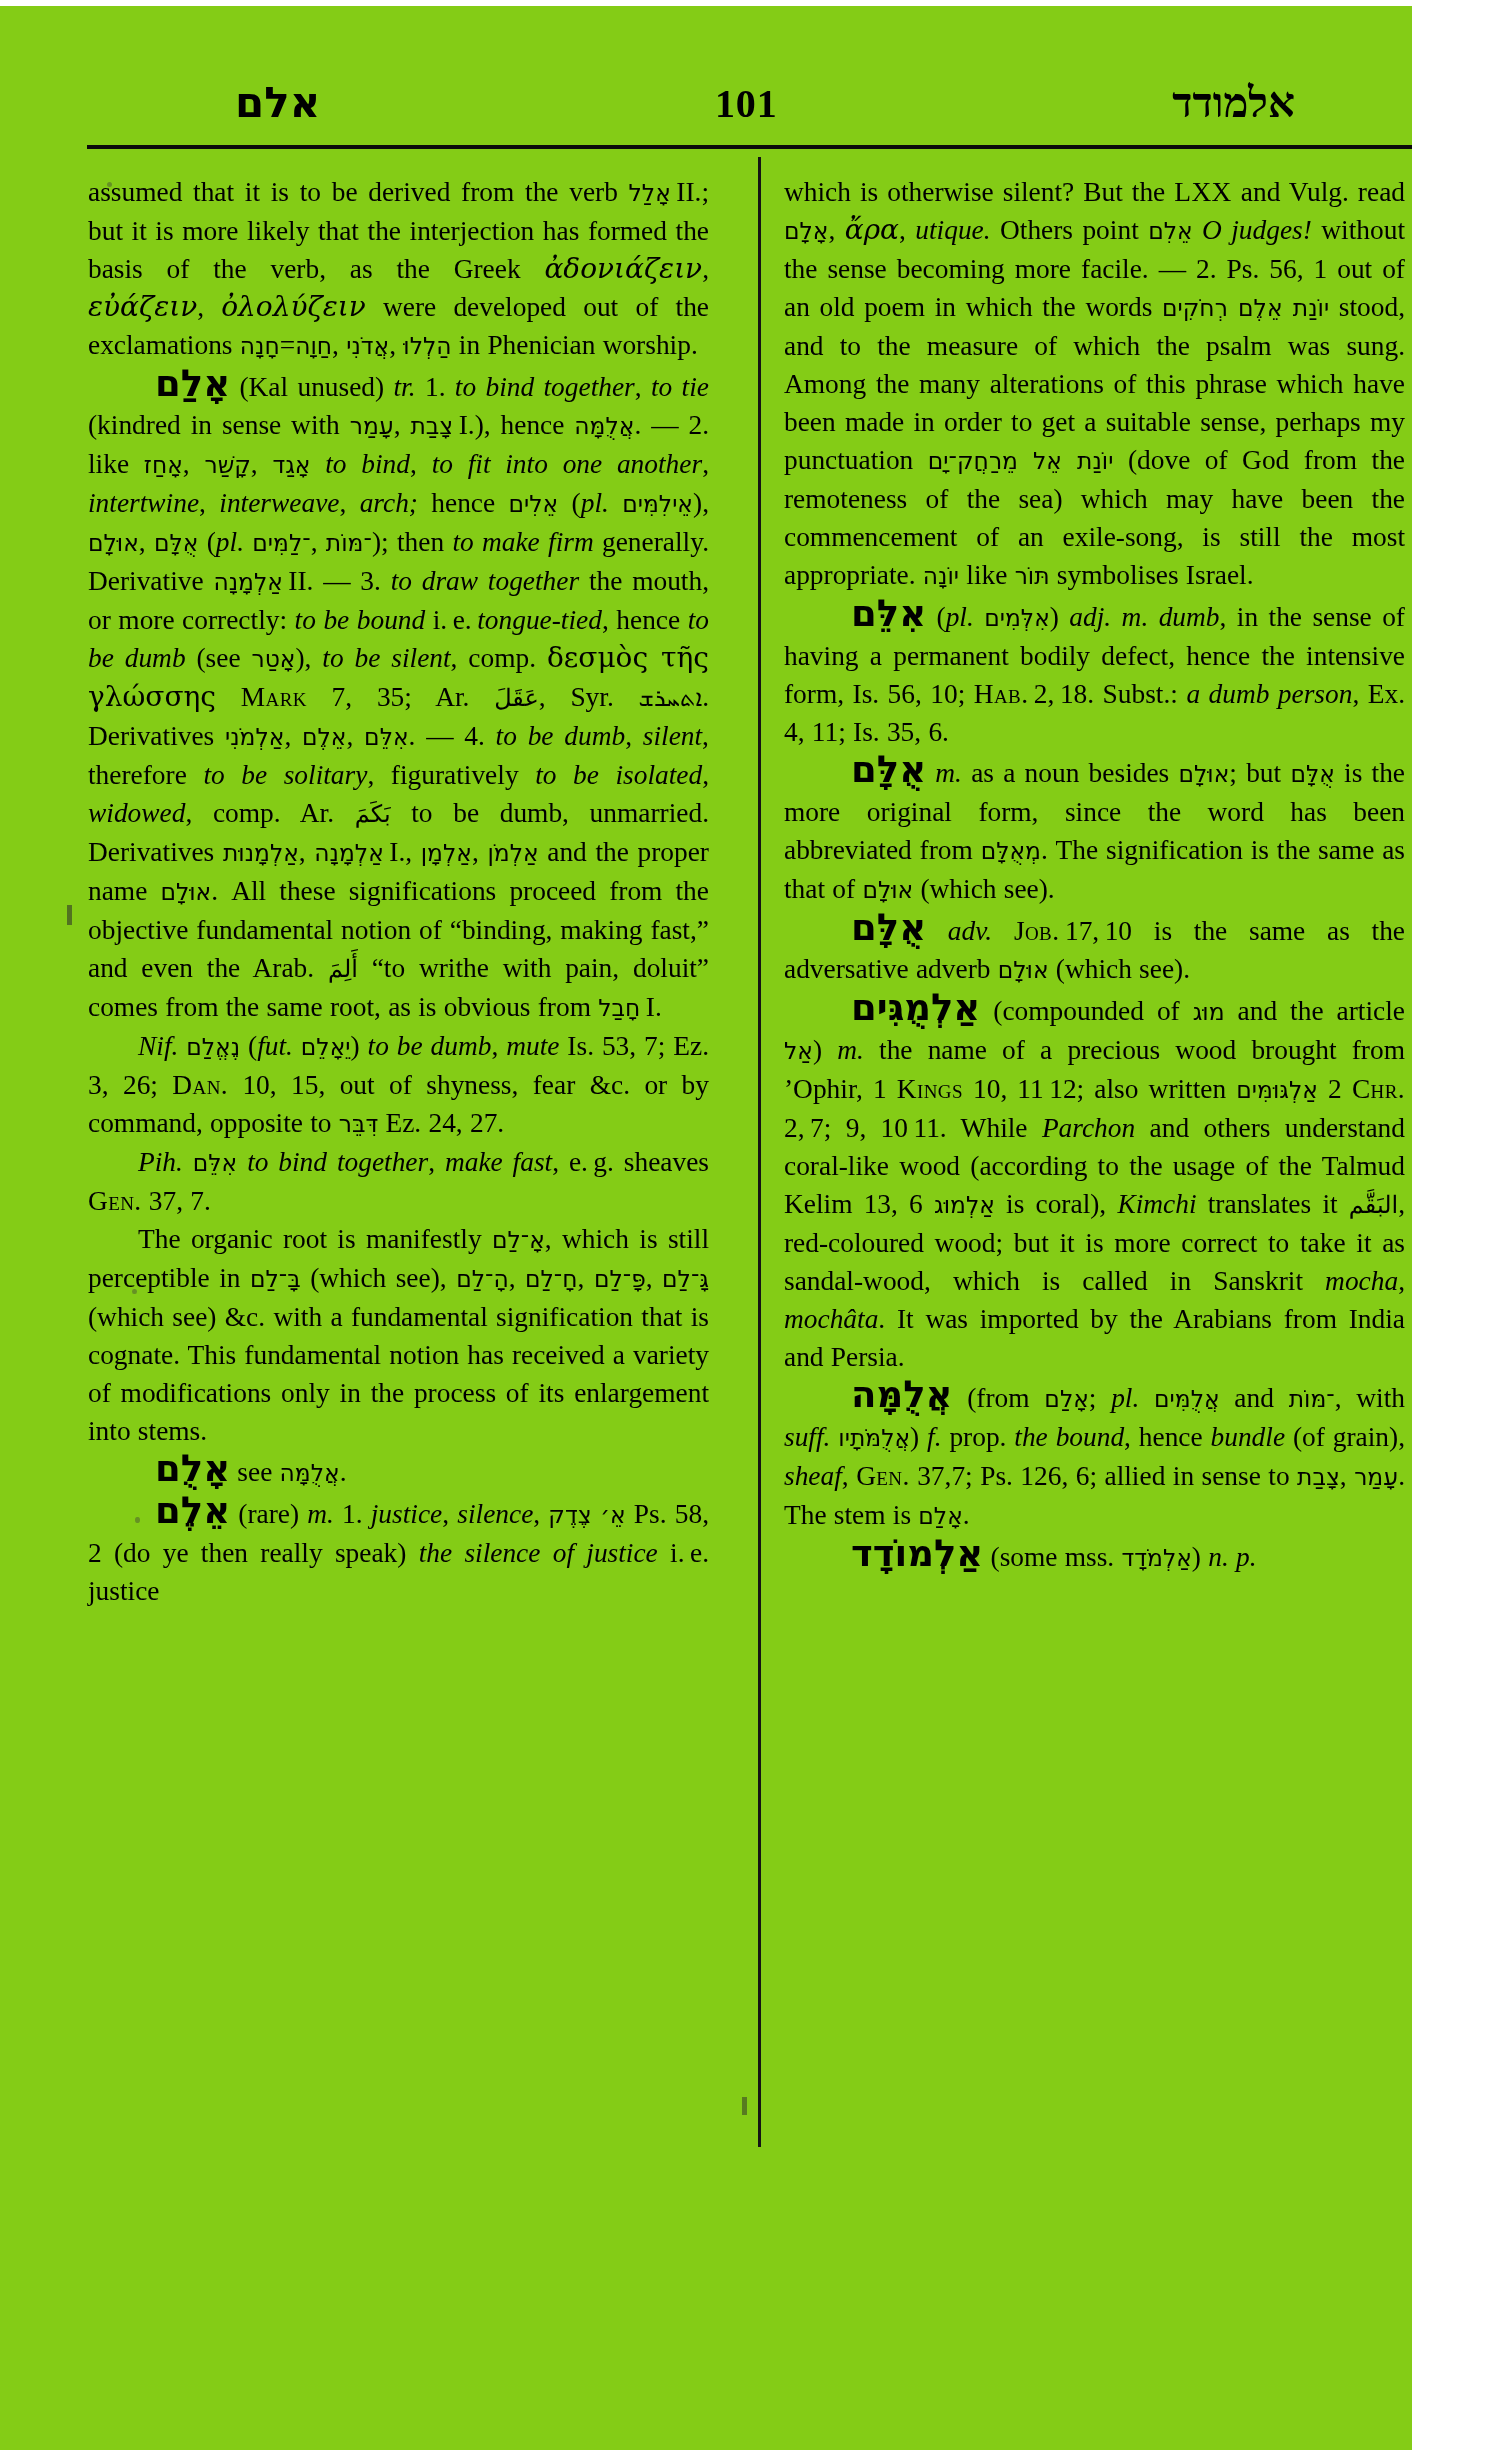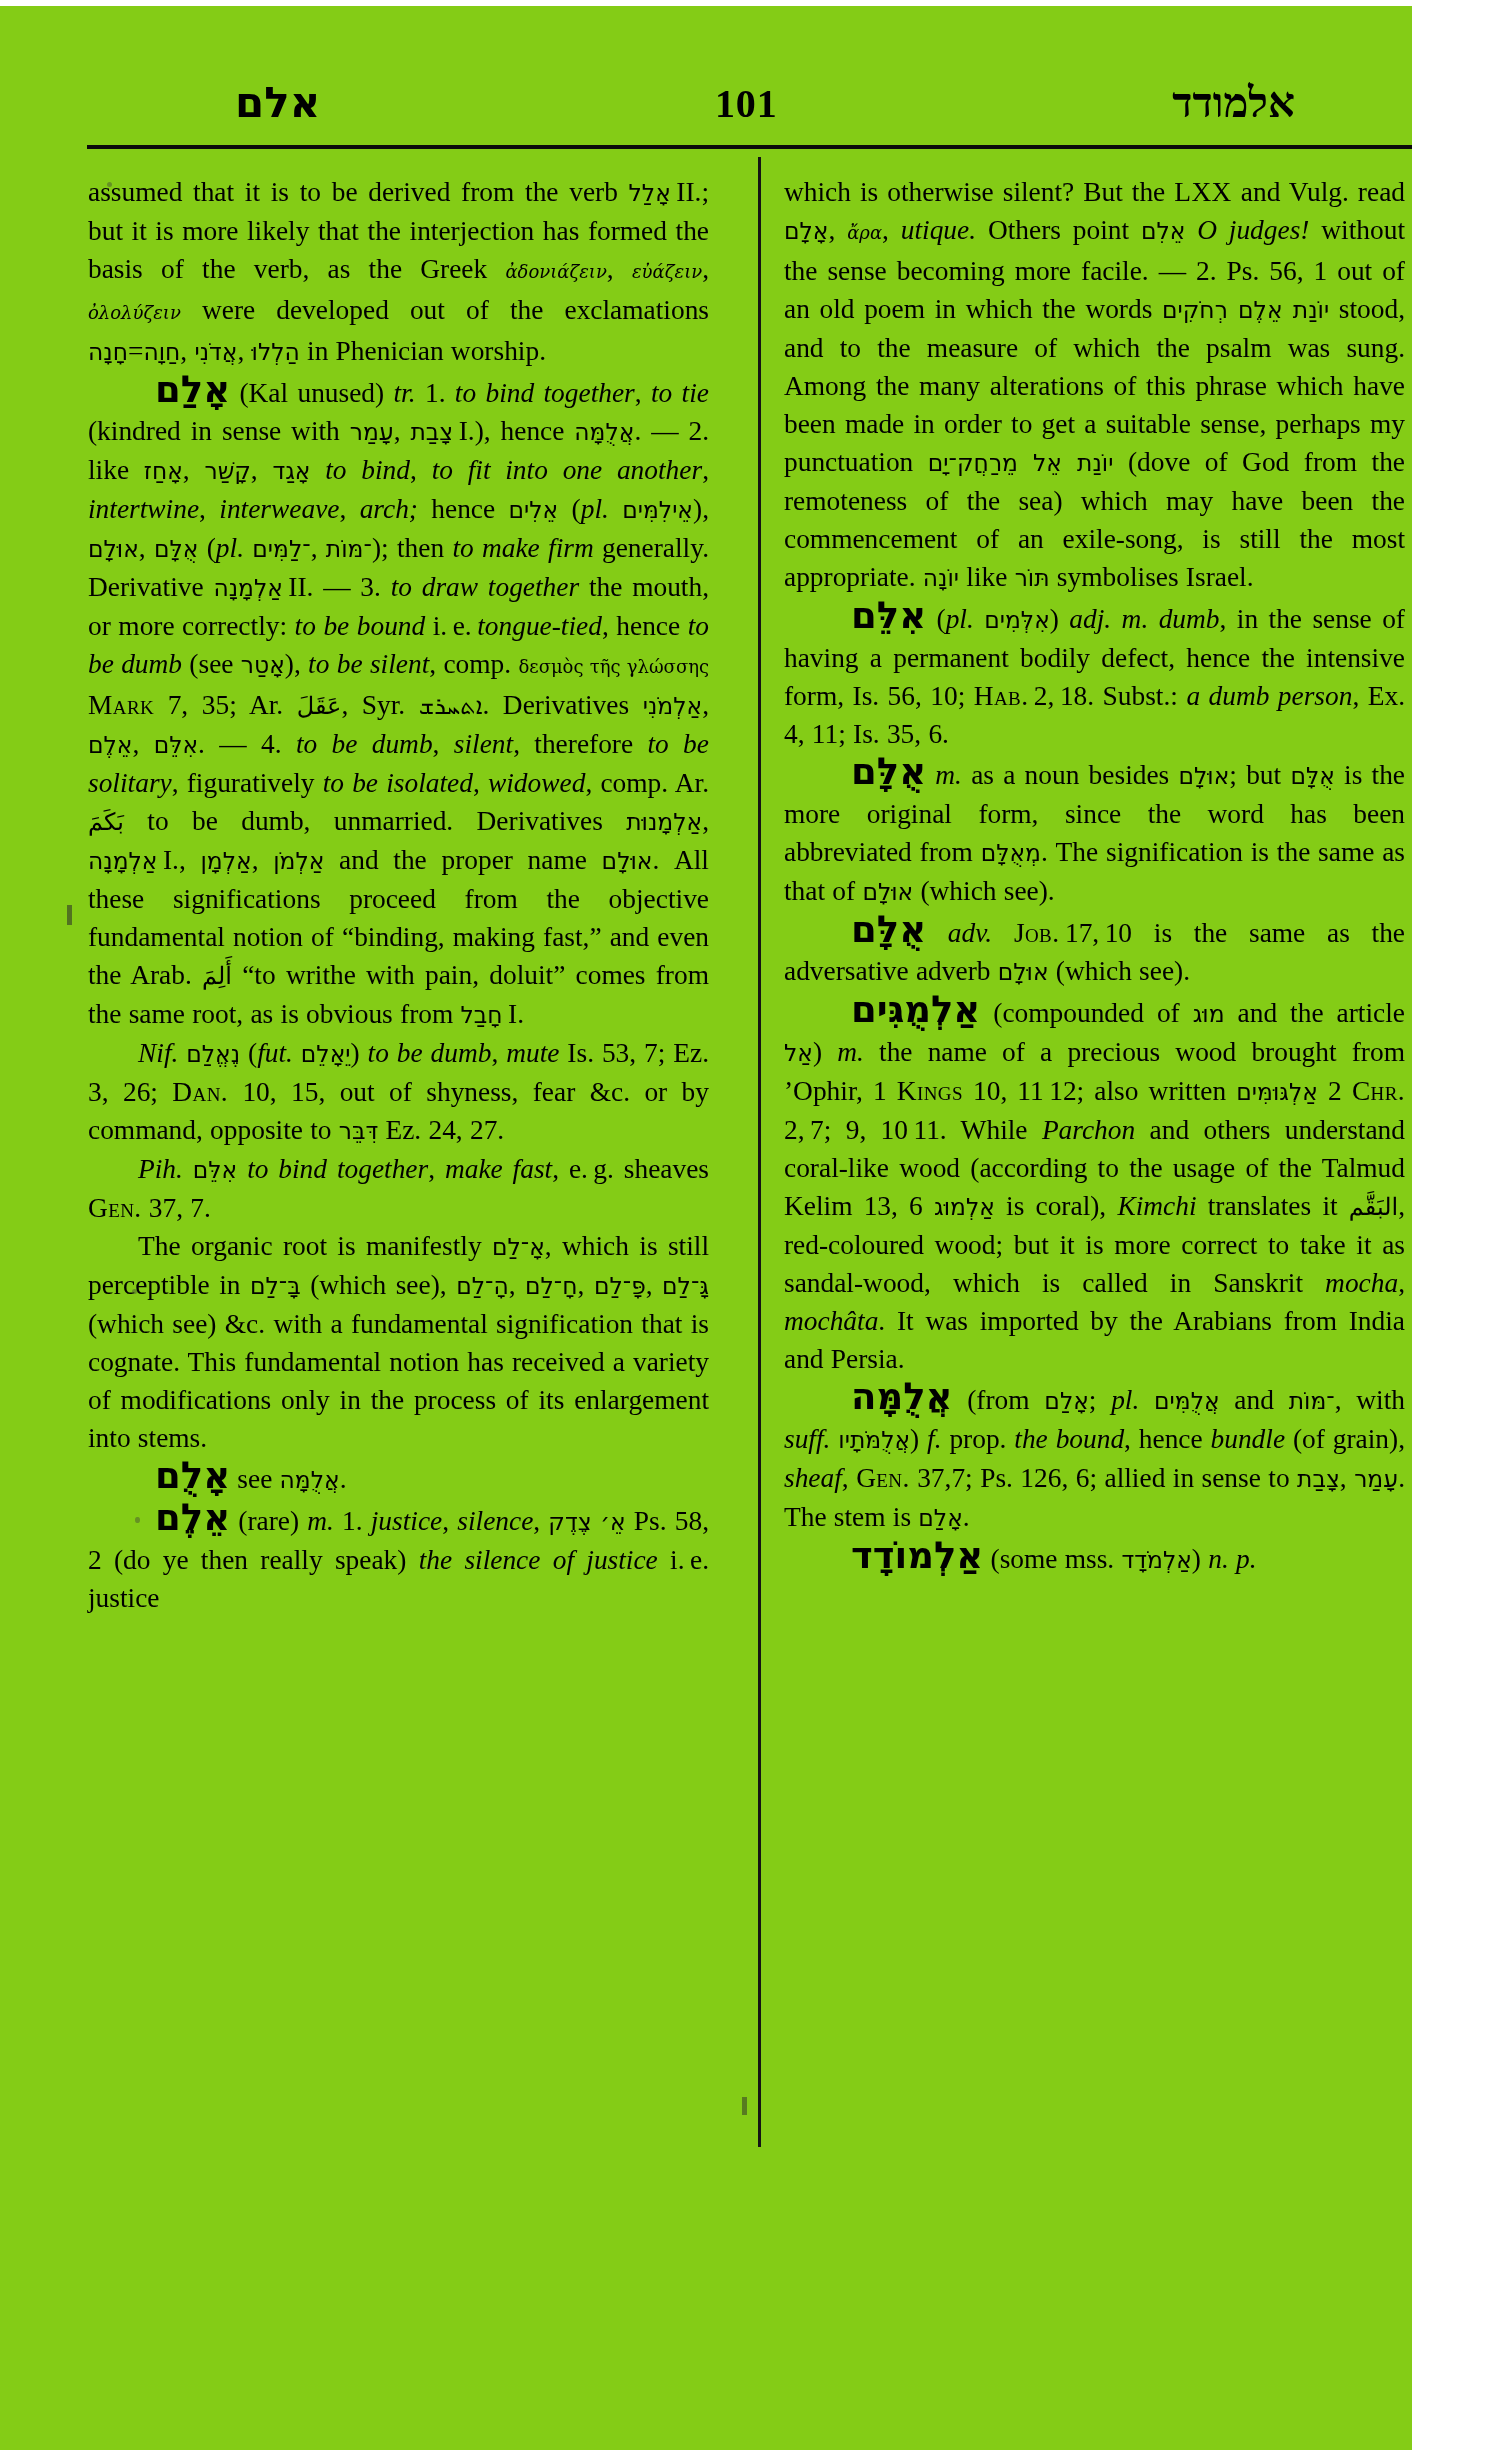--- a/index.html
+++ b/index.html
@@ -124,21 +124,21 @@
     font-size: 37px;
     font-weight: 700;
     font-style: normal;
     direction: rtl;
     unicode-bidi: isolate;
     line-height: 1;
   }
   .grk {
     font-family: "DejaVu Serif", serif;
     font-style: italic;
-    font-size: 18px;
+    font-size: 28px;
   }
   .arb, .syr {
     font-family: Liberation Sans, sans-serif;
     font-size: 24px;
     direction: rtl;
     unicode-bidi: isolate;
   }
   .sc {
     font-variant: small-caps;
     font-style: normal;

